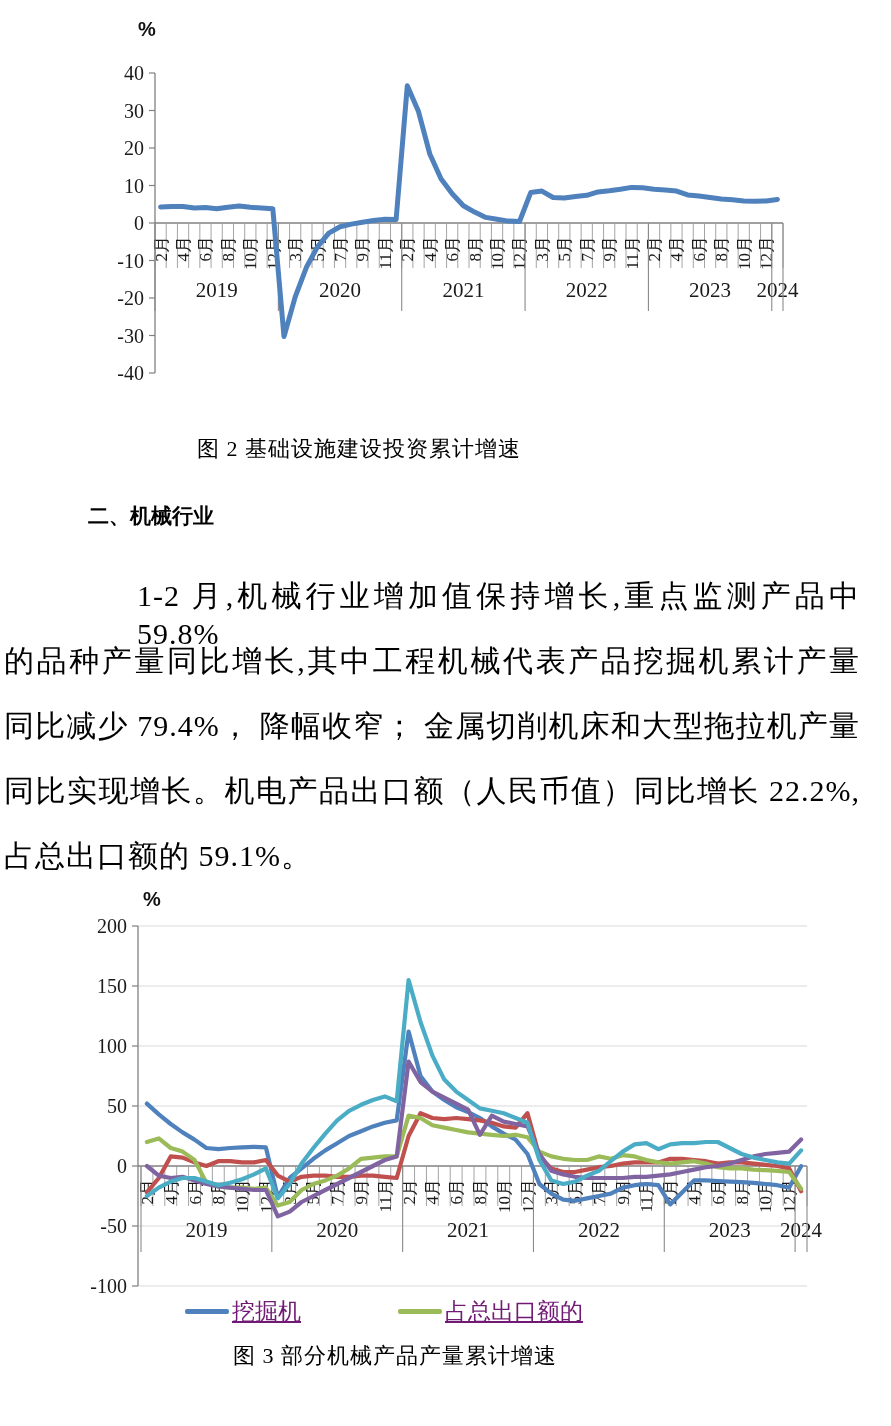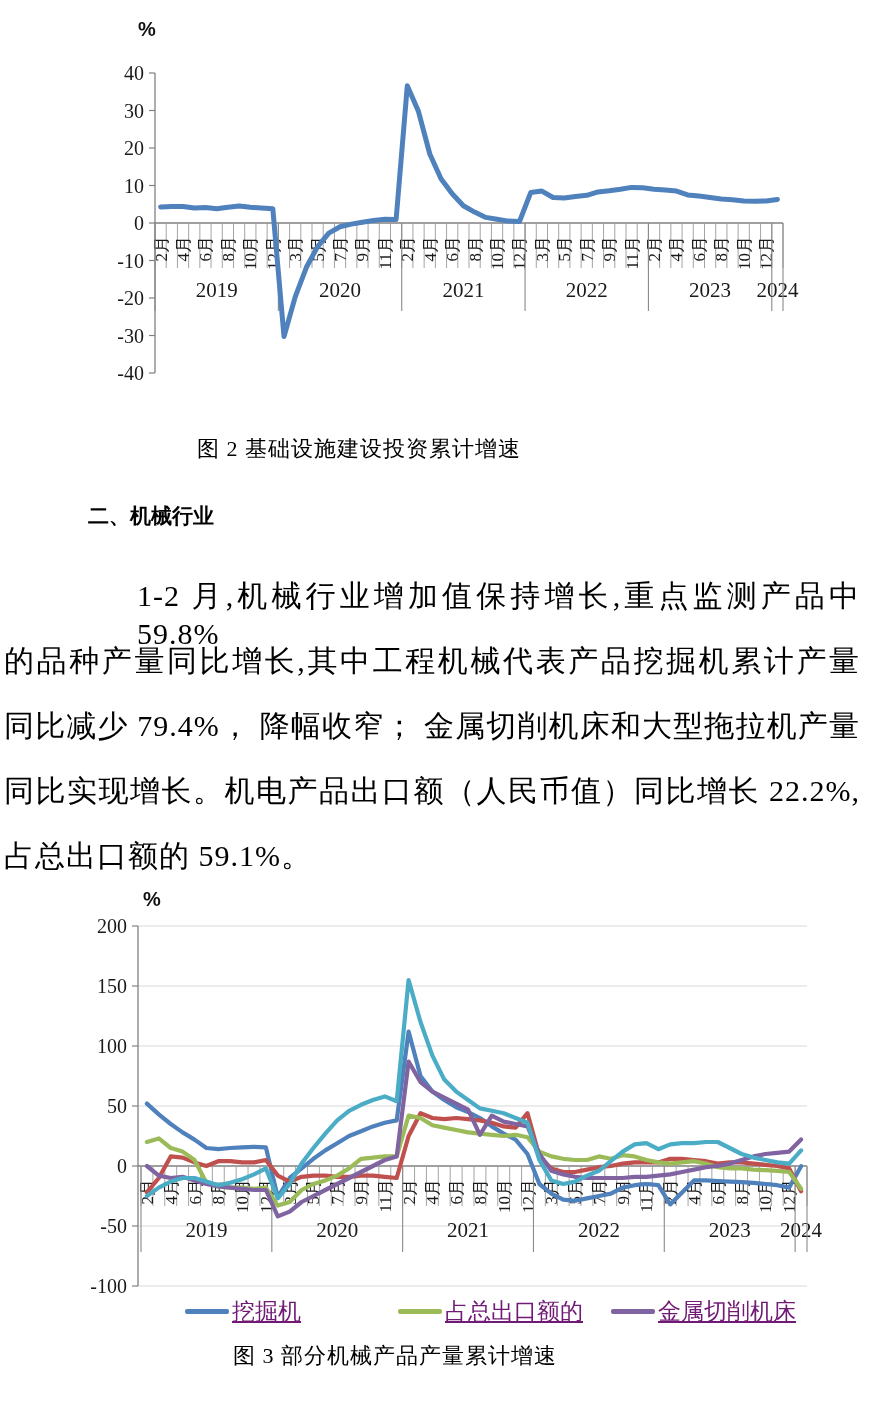--- a/index.html
+++ b/index.html
@@ -294,19 +294,15 @@
 
 <div class="legend">
     <span class="lg-item">
       <span class="lg-line" style="background: rgb(79, 129, 189);"></span>
       <span class="lg-txt">挖掘机</span>
     </span>
     <span class="lg-item">
       <span class="lg-line" style="background: rgb(155, 187, 89);"></span>
       <span class="lg-txt">占总出口额的</span>
     </span>
-    <span class="lg-item">
-      <span class="lg-line" style="background: rgb(128, 100, 162);"></span>
-      <span class="lg-txt">金属切削机床</span>
-    </span>
   </div>
 
 <div class="abs caption" style="left:233px;top:1341px;">图 3  部分机械产品产量累计增速</div>
 
 </body></html>

